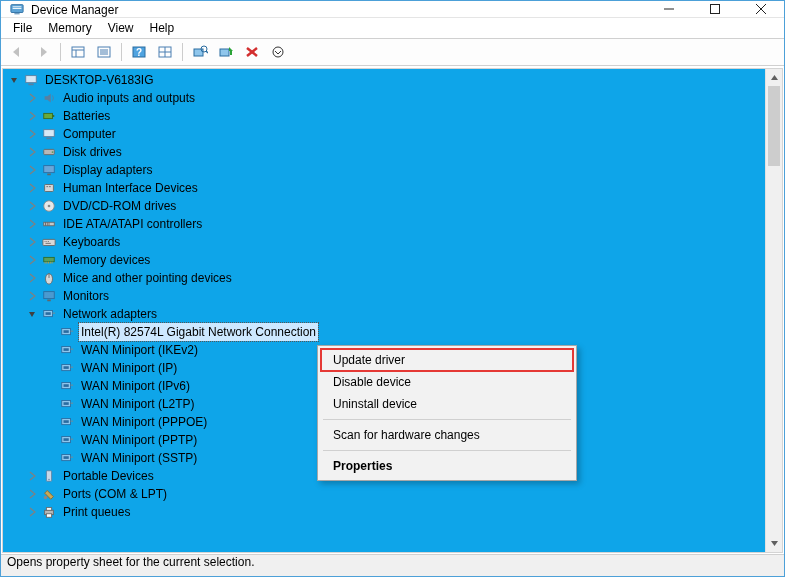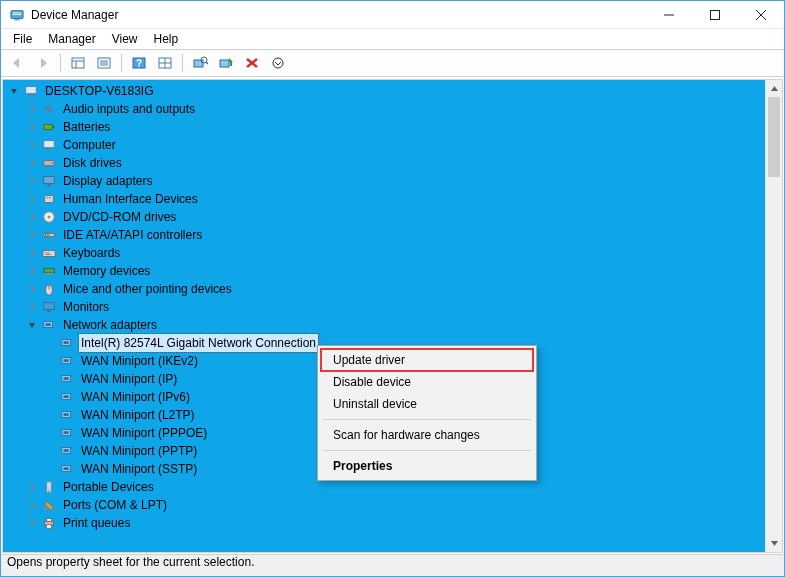--- a/index.html
+++ b/index.html
@@ -14,23 +14,23 @@
     width: 785px;
     height: 577px;
     border: 1px solid #4ca0d8;
     background: #fff;
     display: flex;
     flex-direction: column;
     position: relative;
   }
   
   .titlebar {
-    height: 28px;
+    height: 17px;
     display: flex;
-    align-items: center;
+    align-items: flex-end;
     padding: 0 0 0 8px;
     background: #fff;
     border-bottom: 1px solid #e5e5e5;
   }
   .titlebar .app-icon {
     width: 16px; height: 16px;
     margin-right: 6px;
     display: inline-flex; align-items: center; justify-content: center;
   }
   .titlebar .title { flex: 0 0 auto; }
@@ -141,21 +141,21 @@
   .sb-thumb {
     position: absolute; top: 0; left: 2px; right: 2px;
     height: 80px;
     background: #cdcdcd;
   }
 
   
   .context-menu {
     position: absolute;
     left: 316px; top: 344px;
-    width: 220px;
+    width: 260px;
     background: #f2f2f2;
     border: 1px solid #a7a7a7;
     box-shadow: 3px 3px 6px rgba(0,0,0,0.25);
     padding: 3px;
     z-index: 50;
   }
   .ctx-item {
     height: 22px;
     display: flex; align-items: center;
     padding: 0 12px;
@@ -212,21 +212,21 @@
         <svg width="10" height="10">
             <line x1="0" y1="0" x2="10" y2="10" stroke-width="1"></line>
             <line x1="10" y1="0" x2="0" y2="10" stroke-width="1"></line>
           </svg>
       </div>
     </div>
   </div>
 
   <div class="menubar">
     <div class="menu-item">File</div>
-    <div class="menu-item">Manager</div>
+    <div class="menu-item">Memory</div>
     <div class="menu-item">View</div>
     <div class="menu-item">Help</div>
   </div>
 
   <div class="toolbar">
     <div class="tool-btn disabled">
       <svg width="16" height="14" viewBox="0 0 16 14">
           <path d="M10 2 L4 7 L10 12 Z" fill="#555"></path>
         </svg>
     </div>

